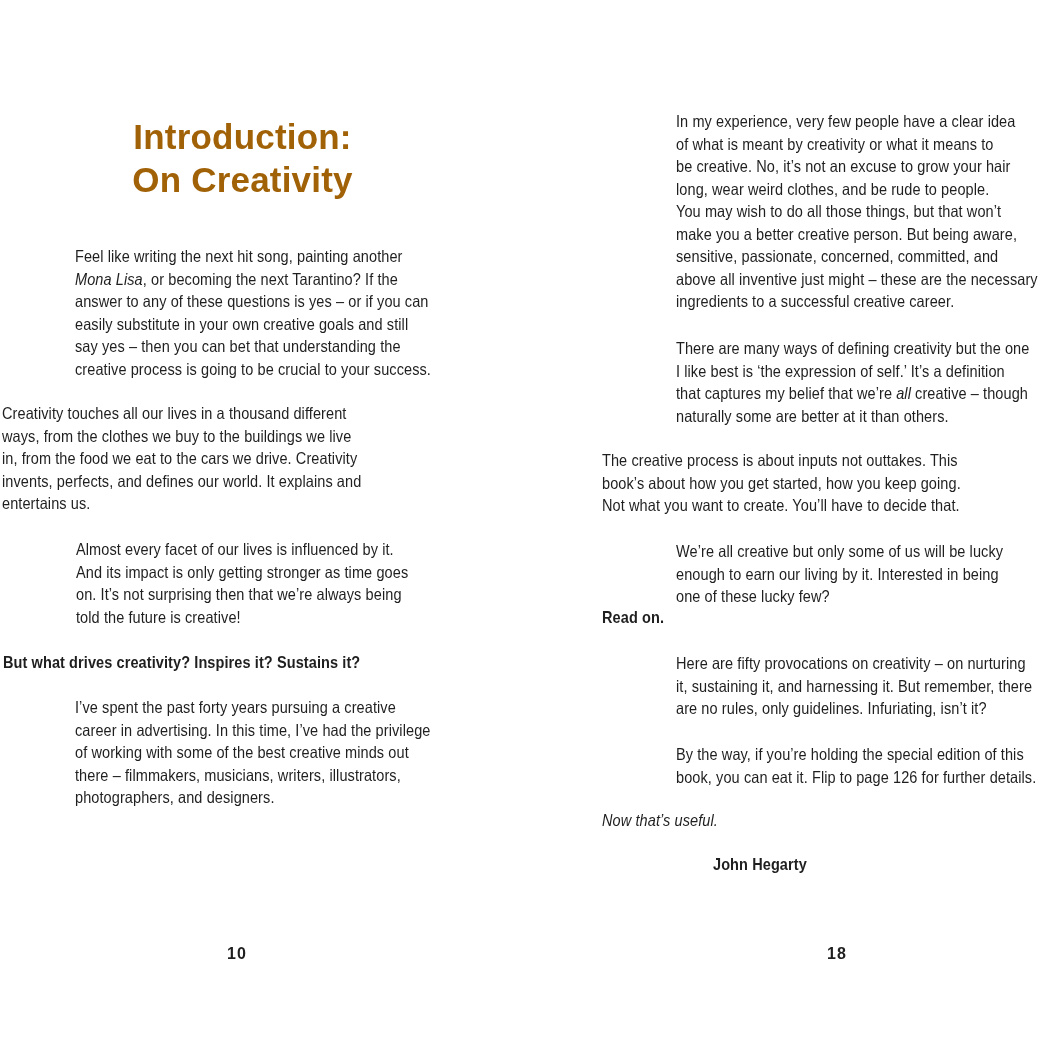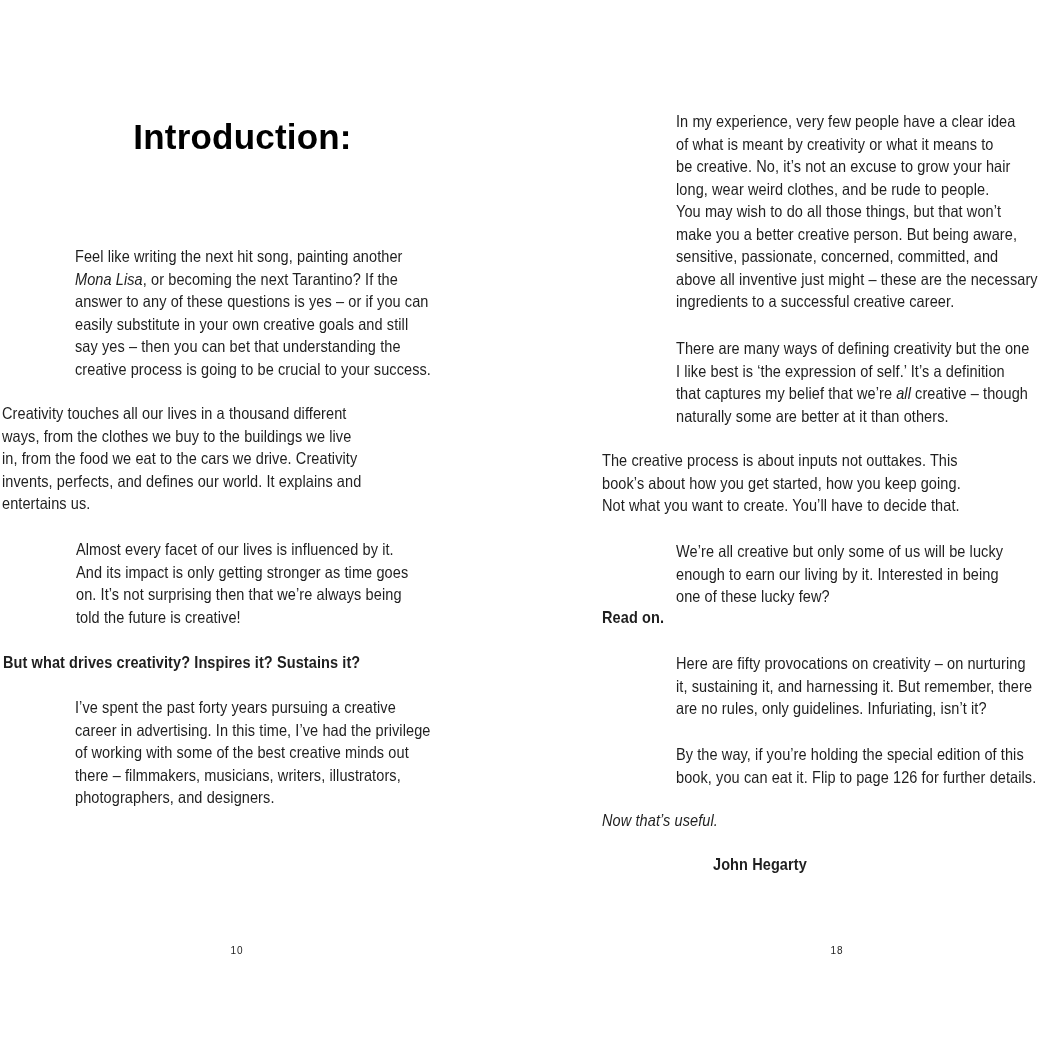--- a/index.html
+++ b/index.html
@@ -30,31 +30,31 @@
   .it, .italic { font-style: italic; }
   .title {
     position: absolute;
     left: 70px;
     top: 92px;
     width: 345px;
     text-align: center;
     font-size: 35px;
     line-height: 43px;
     font-weight: 700;
-    color: #000000;
+    color: #a16207;
     letter-spacing: 0.2px;
     white-space: pre;
   }
   .pagenum {
     position: absolute;
     top: 945px;
     width: 100px;
     text-align: center;
-    font-size: 10px;
-    font-weight: 400;
+    font-size: 16px;
+    font-weight: 700;
     letter-spacing: 1px;
   }
   
   .lp-p1  { left: 75px;  top: 245px; }
   .lp-p2  { left: 2px;   top: 402px; }
   .lp-p3  { left: 76px;  top: 538px; }
   .lp-b1  { left: 3px;   top: 651px; }
   .lp-p4  { left: 75px;  top: 696px; }
   .lp-num { left: 187px; }
   
@@ -68,21 +68,21 @@
   .rp-note   { left: 602px; top: 809px; }
   .rp-author { left: 713px; top: 853px; }
   .rp-num { left: 787px; }
 </style>
 </head>
 <body>
 
 <div class="spread">
 
   <section>
-    <h1 class="title"><div><span>Introduction:</span></div></h1>
+    <h1 class="title"><div><span>Introduction:</span></div><div><span>On Creativity</span></div></h1>
 
     <div class="block lp-p1"><div><span>Feel like writing the next hit song, painting another</span></div><div><span class="it">Mona Lisa</span><span>, or becoming the next Tarantino? If the</span></div><div><span>answer to any of these questions is yes – or if you can</span></div><div><span>easily substitute in your own creative goals and still</span></div><div><span>say yes – then you can bet that understanding the</span></div><div><span>creative process is going to be crucial to your success.</span></div></div>
 
     <div class="block lp-p2"><div><span>Creativity touches all our lives in a thousand different</span></div><div><span>ways, from the clothes we buy to the buildings we live</span></div><div><span>in, from the food we eat to the cars we drive. Creativity</span></div><div><span>invents, perfects, and defines our world. It explains and</span></div><div><span>entertains us.</span></div></div>
 
     <div class="block lp-p3"><div><span>Almost every facet of our lives is influenced by it.</span></div><div><span>And its impact is only getting stronger as time goes</span></div><div><span>on. It’s not surprising then that we’re always being</span></div><div><span>told the future is creative!</span></div></div>
 
     <div class="block bold lp-b1"><div><span>But what drives creativity? Inspires it? Sustains it?</span></div></div>
 
     <div class="block lp-p4"><div><span>I’ve spent the past forty years pursuing a creative</span></div><div><span>career in advertising. In this time, I’ve had the privilege</span></div><div><span>of working with some of the best creative minds out</span></div><div><span>there – filmmakers, musicians, writers, illustrators,</span></div><div><span>photographers, and designers.</span></div></div>

